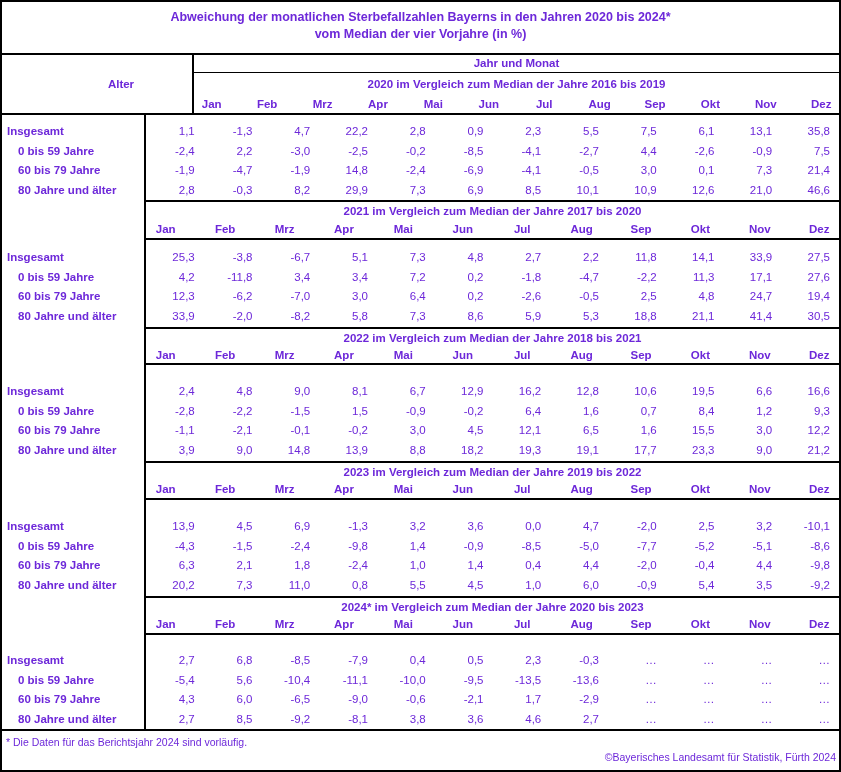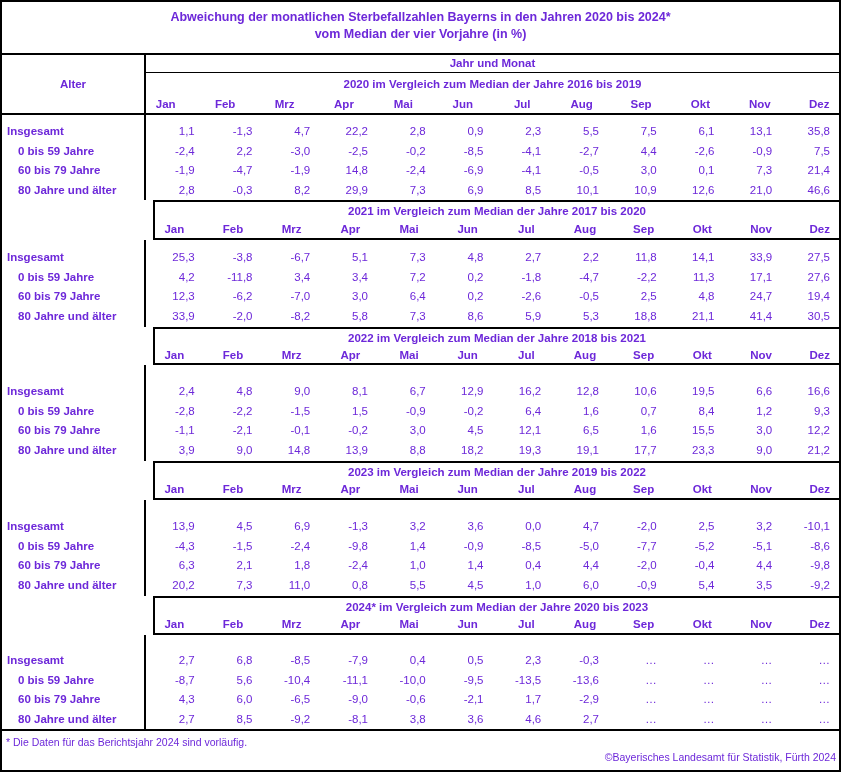--- a/index.html
+++ b/index.html
@@ -8,30 +8,30 @@
     border:2px solid #000;background:#fff;color:#6d28d9;
     font-family:"Liberation Sans","DejaVu Sans",sans-serif;
     position:relative;overflow:hidden;
   }
   
   .title-block{height:53px;box-sizing:border-box;border-bottom:2px solid #000;
     text-align:center;font-weight:bold;font-size:12.5px;line-height:17px;padding-top:7px;}
   
   .hdr{display:flex;height:60px;box-sizing:border-box;border-bottom:2px solid #000;}
   .alter-cell{width:144px;flex:none;box-sizing:border-box;border-right:2px solid #000;
-    display:flex;align-items:center;justify-content:center;font-weight:bold;font-size:11.5px;}
+    display:flex;align-items:center;justify-content:center;font-weight:bold;font-size:11.5px;margin-left:48px;}
   .hdr-right{flex:1;display:flex;flex-direction:column;min-width:0;}
   .jm-row{height:18px;box-sizing:border-box;border-bottom:1px solid #000;
     text-align:center;font-weight:bold;font-size:11.5px;line-height:17px;}
   .yh{text-align:center;font-weight:bold;font-size:11.5px;}
   .hdr-right .yh{height:21px;line-height:23px;}
   .months{flex:1;display:grid;grid-template-columns:repeat(12,1fr);gap:20px;}
   .mcell{text-align:center;font-weight:bold;font-size:11.5px;align-self:center;}
   
-  .sec-head{display:flex;box-sizing:border-box;padding-left:9px;}
+  .sec-head{display:flex;box-sizing:border-box;}
   .sec-head .spacer{width:144px;flex:none;box-sizing:border-box;border-right:2px solid #000;}
   .sec-head .sh-right{flex:1;box-sizing:border-box;border-top:2px solid #000;border-bottom:2px solid #000;
     display:flex;flex-direction:column;min-width:0;}
   .sec-head .yh{height:17px;line-height:19px;}
   
   .data{display:flex;box-sizing:border-box;}
   .labels{width:144px;flex:none;box-sizing:border-box;border-right:2px solid #000;}
   .vals{flex:1;min-width:0;}
   .rlabel{height:19.5px;line-height:19.5px;font-weight:bold;font-size:11.5px;
     padding-left:5px;white-space:nowrap;overflow:hidden;}
@@ -445,21 +445,21 @@
           <span class="vcell">0,4</span>
           <span class="vcell">0,5</span>
           <span class="vcell">2,3</span>
           <span class="vcell">-0,3</span>
           <span class="vcell">…</span>
           <span class="vcell">…</span>
           <span class="vcell">…</span>
           <span class="vcell">…</span>
         </div>
         <div class="vrow">
-          <span class="vcell">-8,7</span>
+          <span class="vcell">-5,4</span>
           <span class="vcell">5,6</span>
           <span class="vcell">-10,4</span>
           <span class="vcell">-11,1</span>
           <span class="vcell">-10,0</span>
           <span class="vcell">-9,5</span>
           <span class="vcell">-13,5</span>
           <span class="vcell">-13,6</span>
           <span class="vcell">…</span>
           <span class="vcell">…</span>
           <span class="vcell">…</span>

